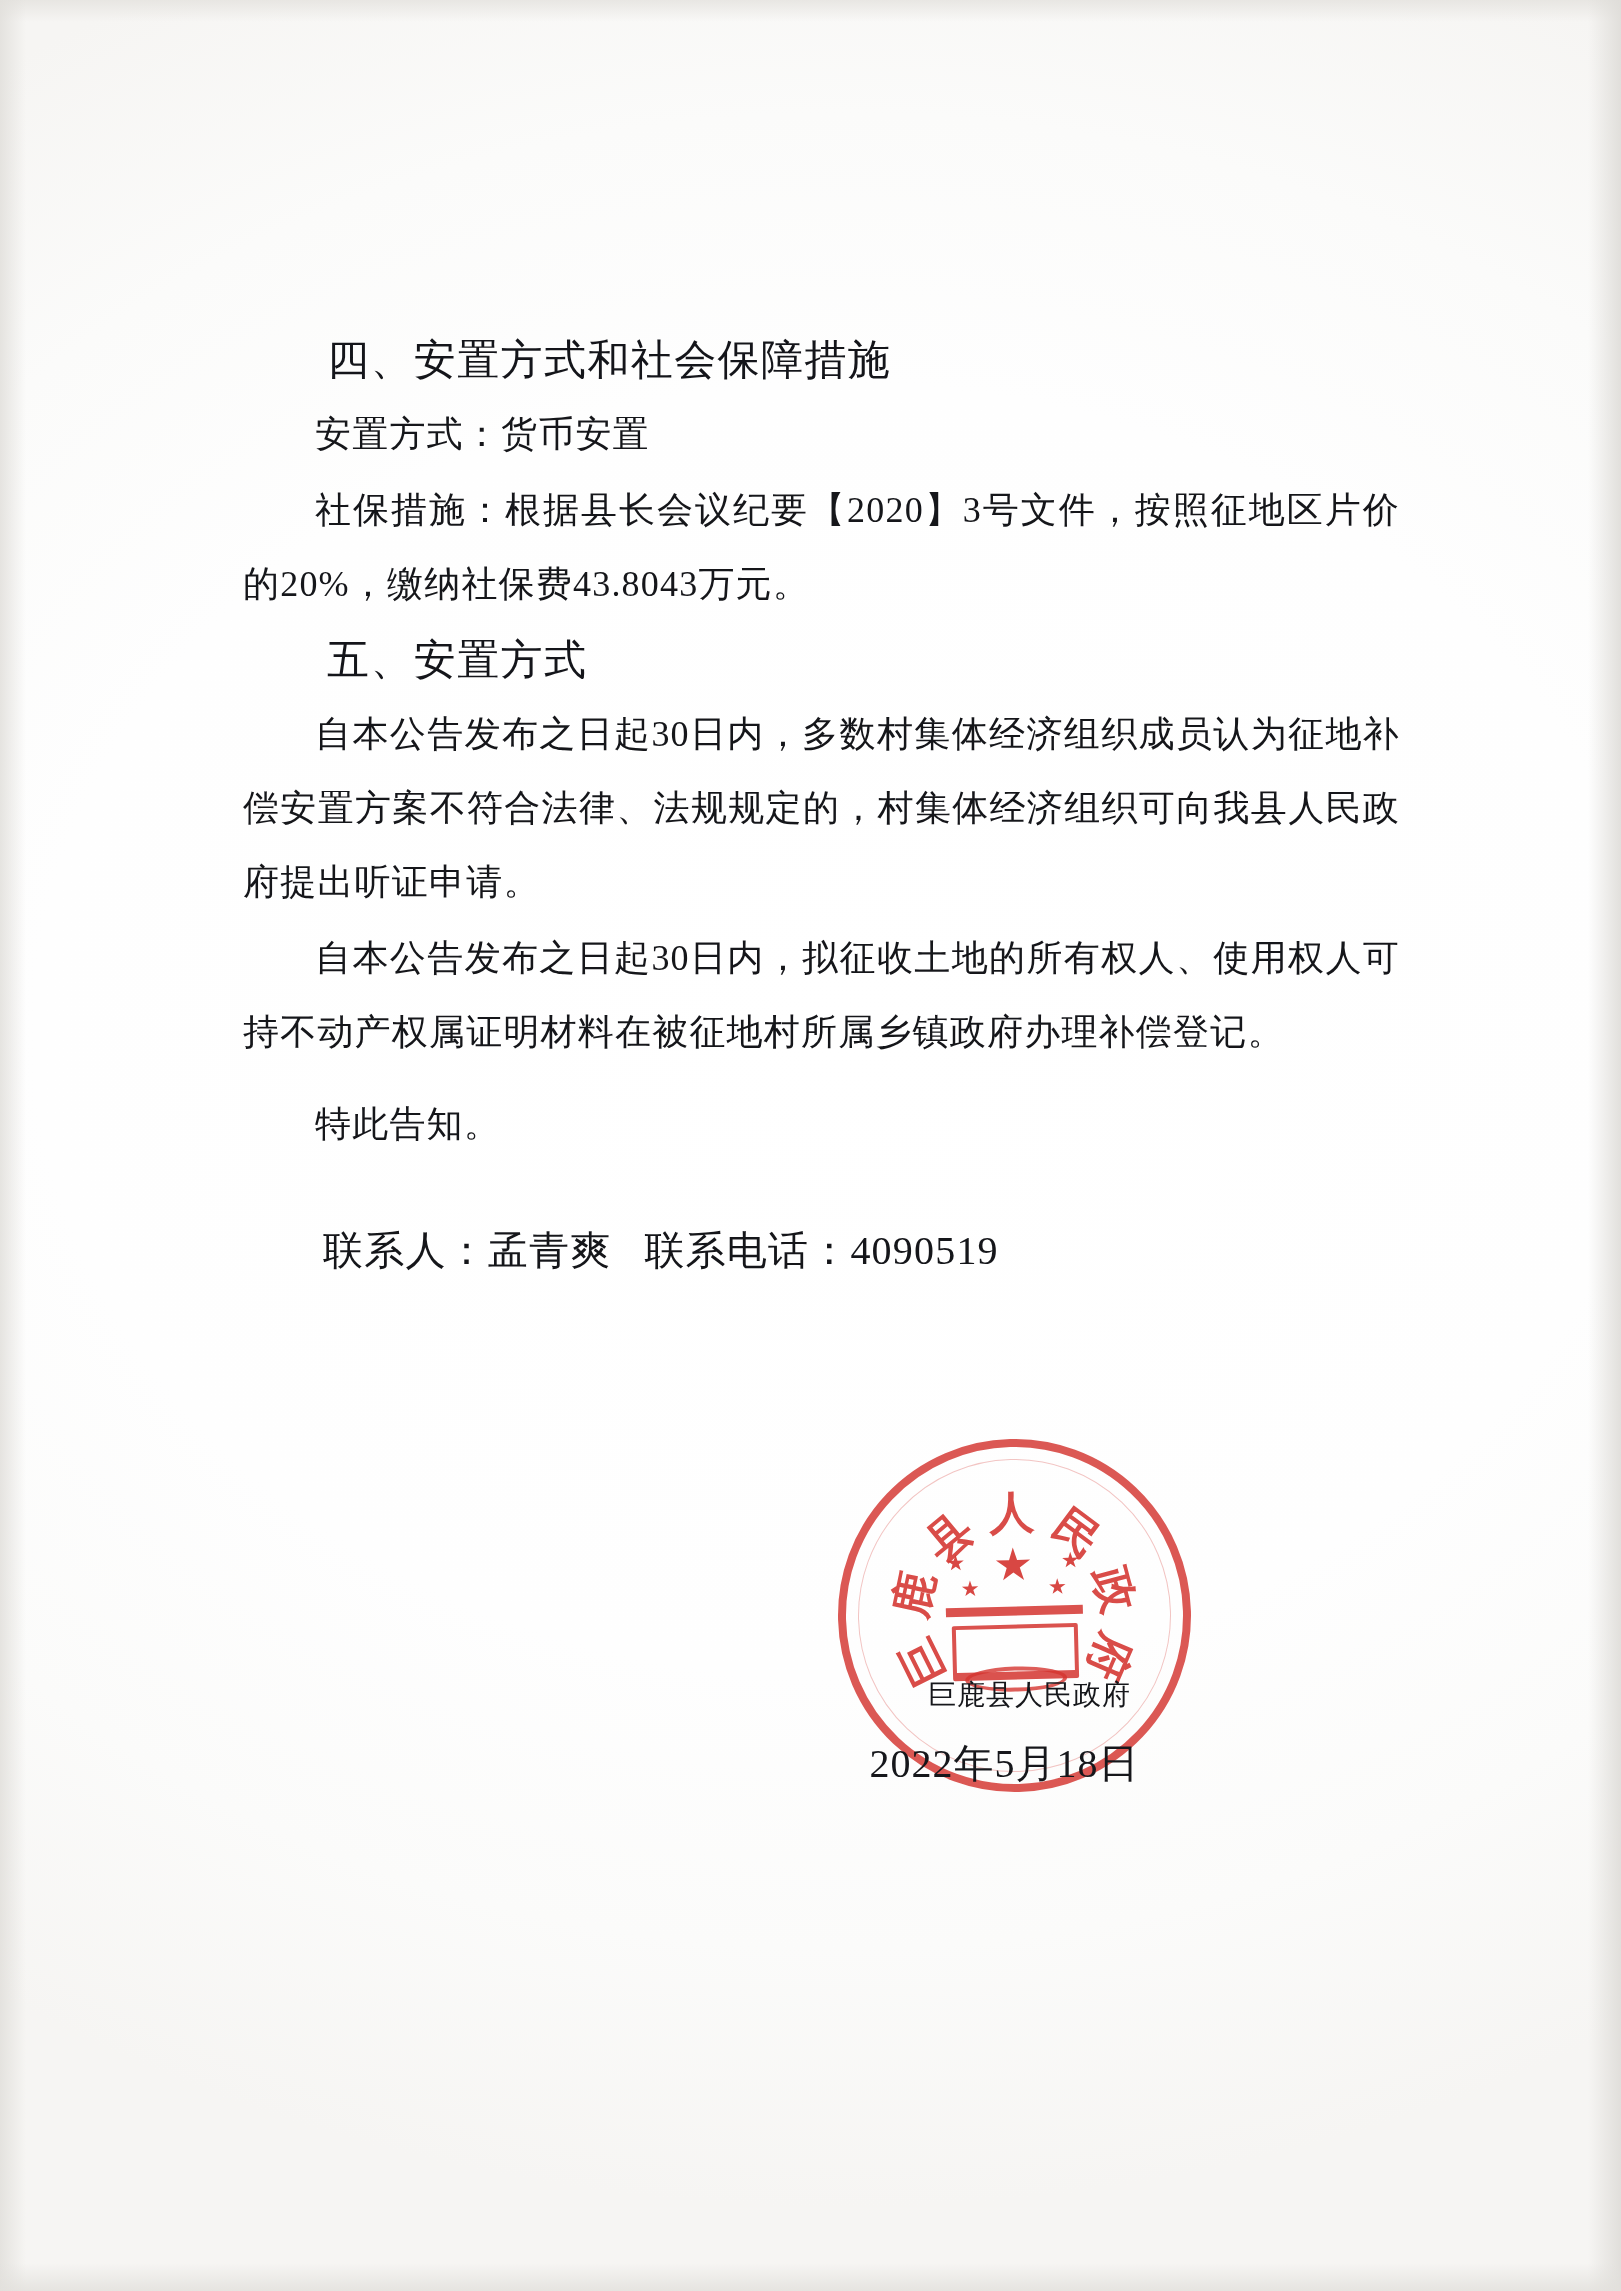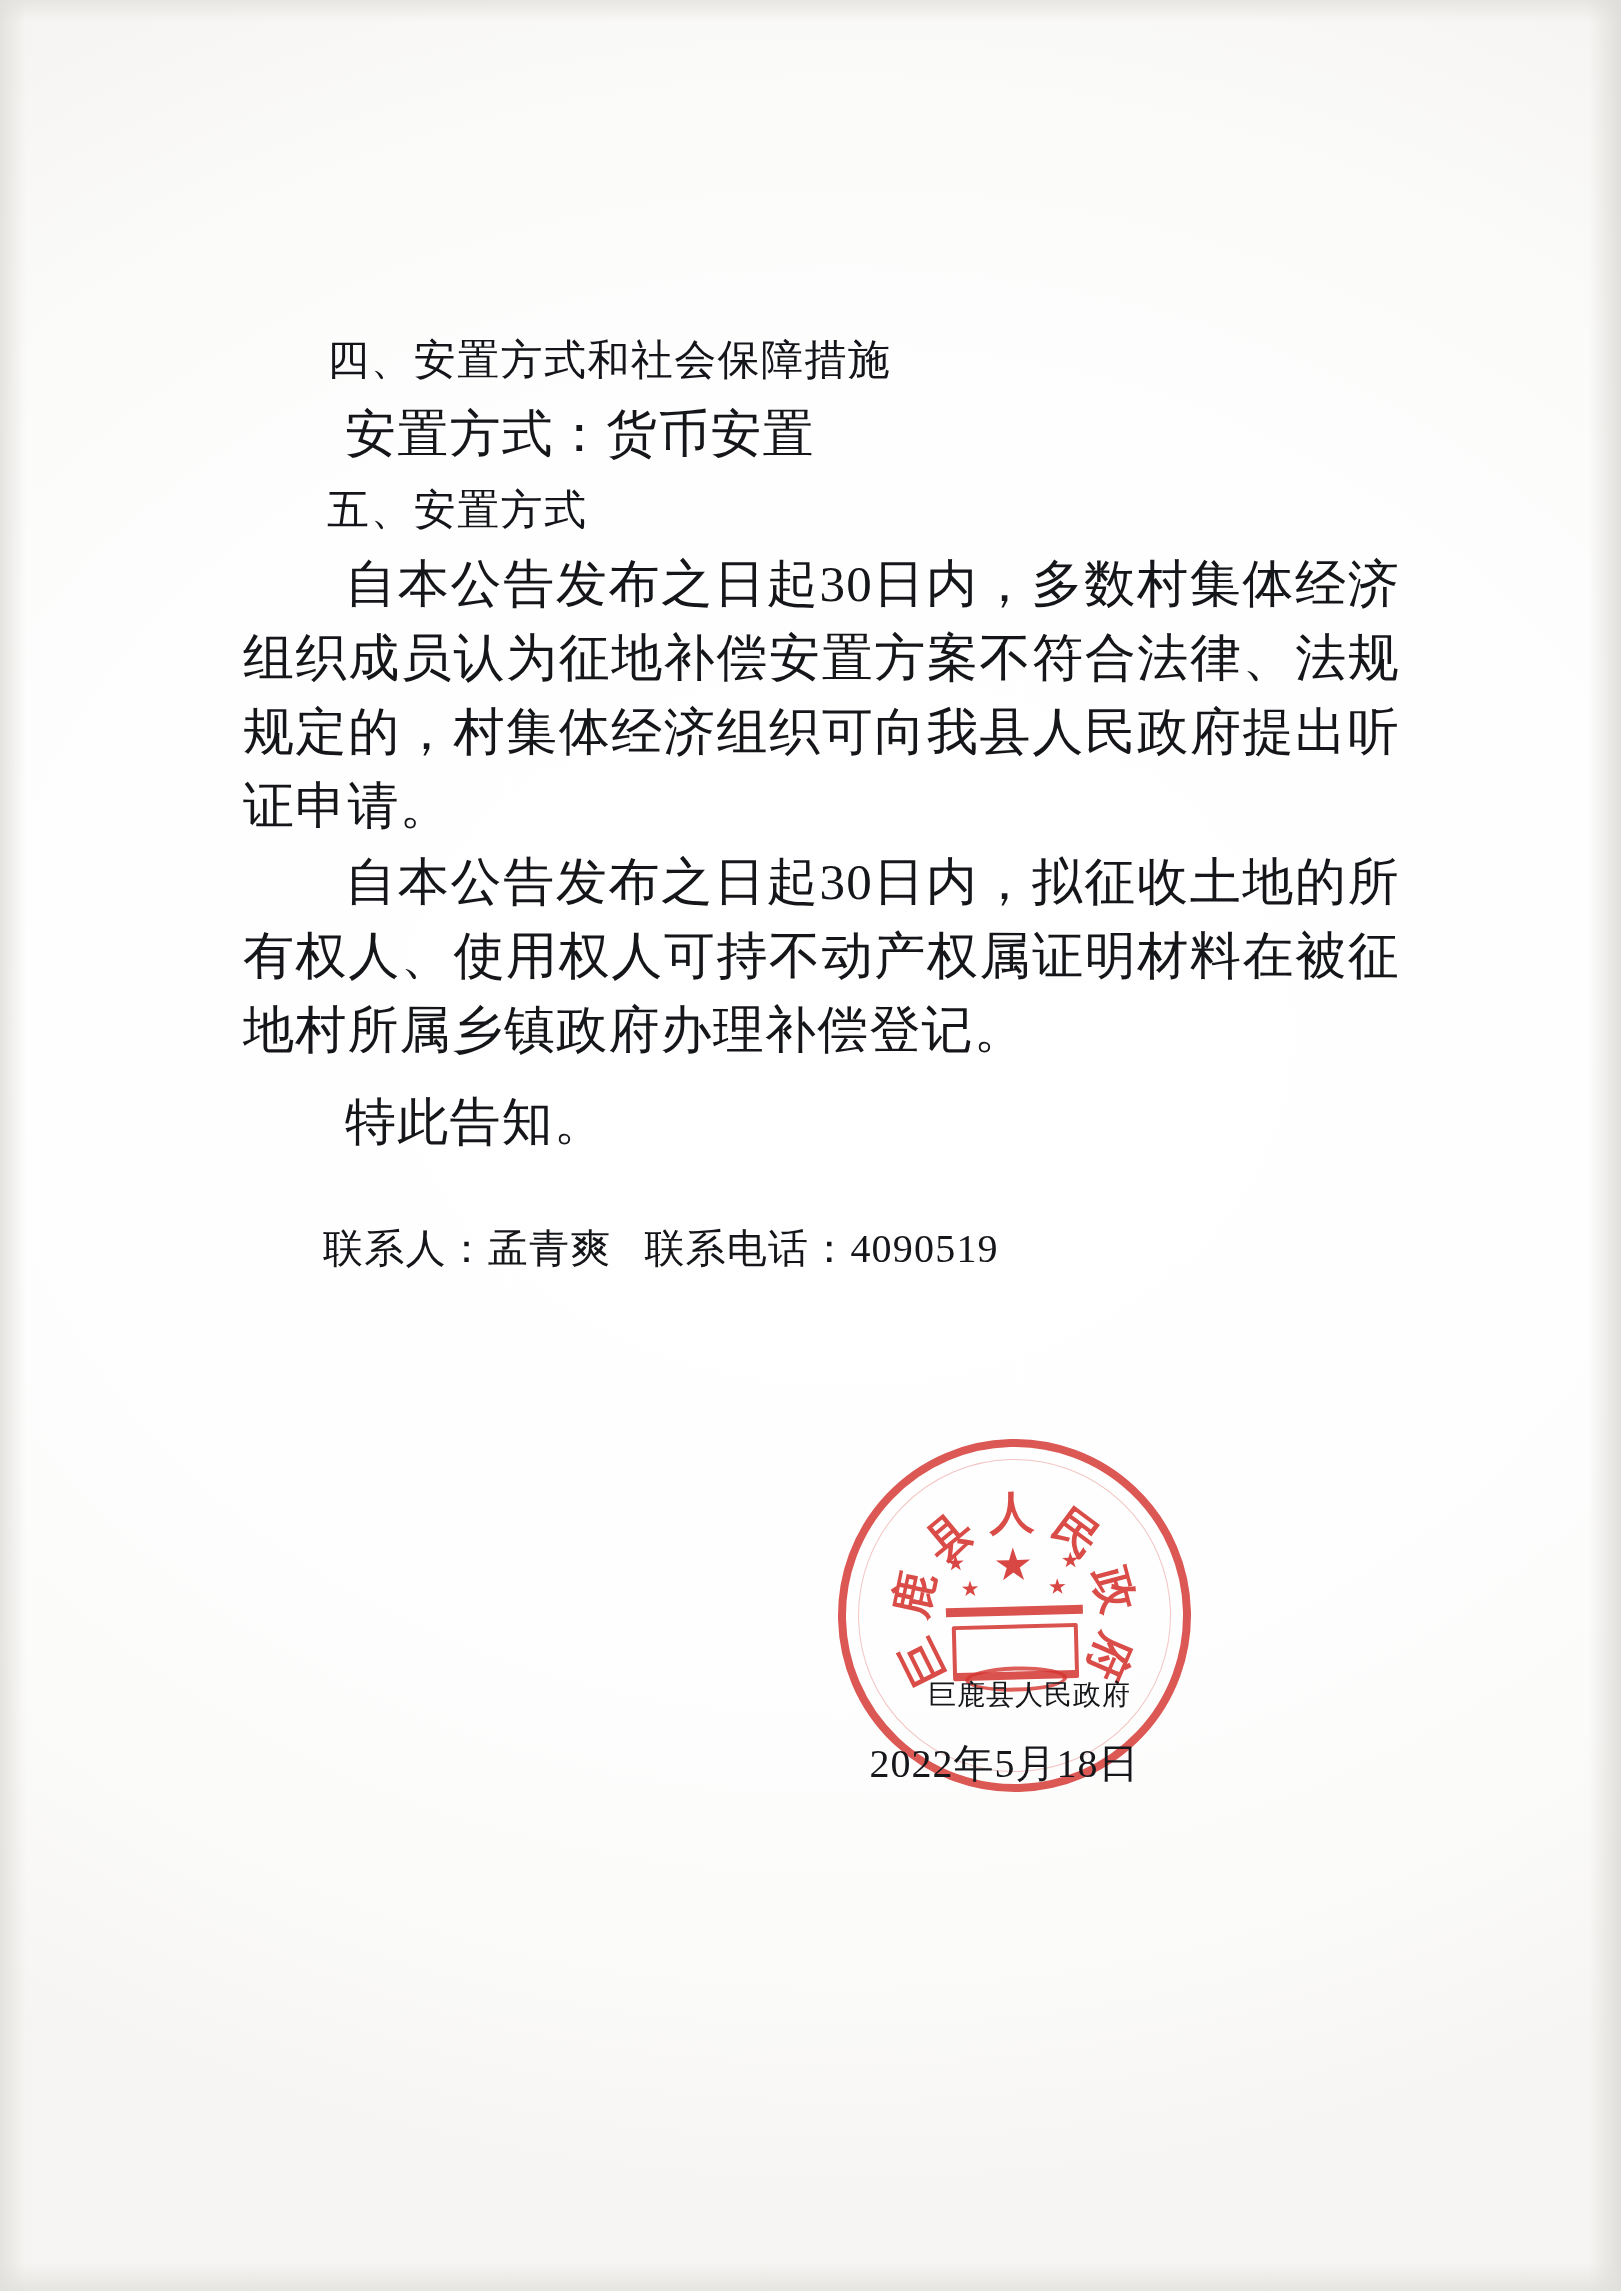--- a/index.html
+++ b/index.html
@@ -51,21 +51,21 @@
   }
 
   .body-text {
     position: absolute;
     left: 243px;
     top: 323px;
     width: 1157px;
   }
 
   .para {
-    font-size: 51px;
+    font-size: 36px;
     line-height: 74px;
     color: #15161a;
     letter-spacing: 1.2px;
     text-align: justify;
     text-justify: inter-ideograph;
     margin: 0 0 2px 0;
     font-family: "Liberation Serif", "DejaVu Serif", serif;
     font-weight: 400;
   }
   .para.indent {
@@ -213,20 +213,21 @@
   <div class="scan-edge-left"></div>
   <div class="scan-edge-right"></div>
   <div class="scan-edge-bottom"></div>
 
   <div class="body-text">
 
     <p class="heading">四、安置方式和社会保障措施</p>
 
     <p class="para indent">安置方式：货币安置</p>
 
+    <p class="para indent">社保措施：根据县长会议纪要【2020】3号文件，按照征地区片价的20%，缴纳社保费43.8043万元。</p>
 
     <p class="heading">五、安置方式</p>
 
     <p class="para indent">自本公告发布之日起30日内，多数村集体经济组织成员认为征地补偿安置方案不符合法律、法规规定的，村集体经济组织可向我县人民政府提出听证申请。</p>
 
     <p class="para indent">自本公告发布之日起30日内，拟征收土地的所有权人、使用权人可持不动产权属证明材料在被征地村所属乡镇政府办理补偿登记。</p>
 
     <div class="spacer-sm"></div>
 
     <p class="para indent">特此告知。</p>

